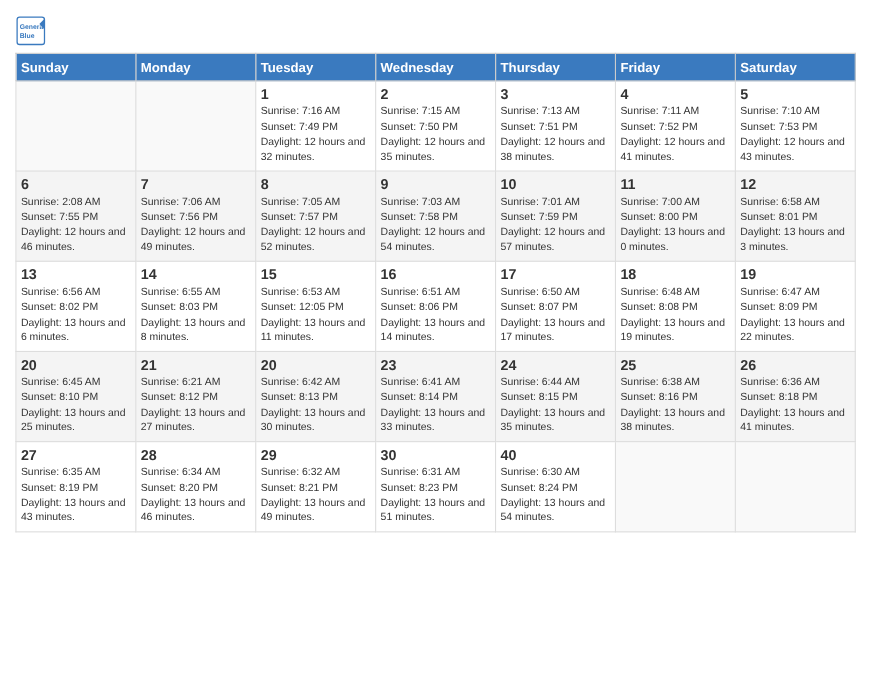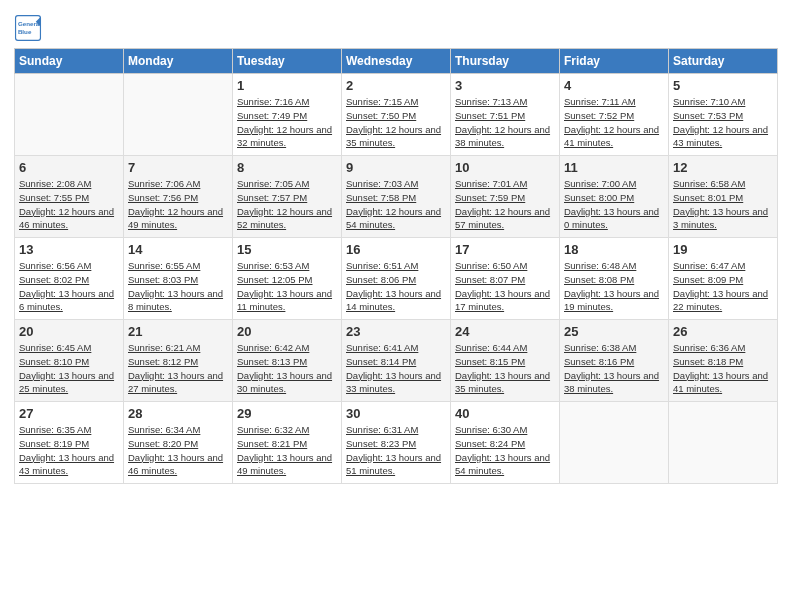--- a/index.html
+++ b/index.html
@@ -70,21 +70,20 @@
     .day-num {
       font-size: 13px;
       font-weight: bold;
       display: block;
       margin-bottom: 2px;
     }
     .day-detail {
       font-size: 9.5px;
       line-height: 1.45;
       color: #333;
-      text-decoration: underline;
     }
     tr:nth-child(even) td {
       background: #f4f4f4;
     }
     tr:nth-child(even) td.empty {
       background: #f0f0f0;
     }
   </style>
 </head>
 <body>

